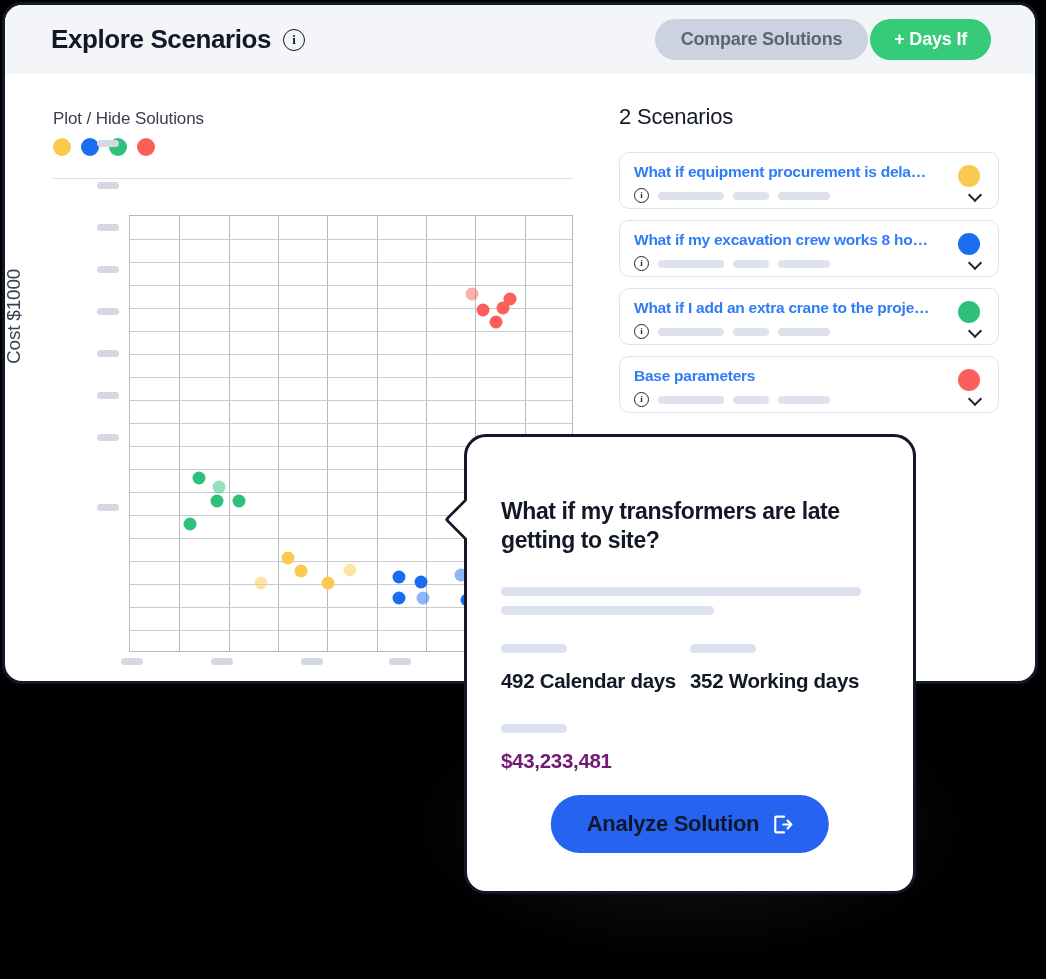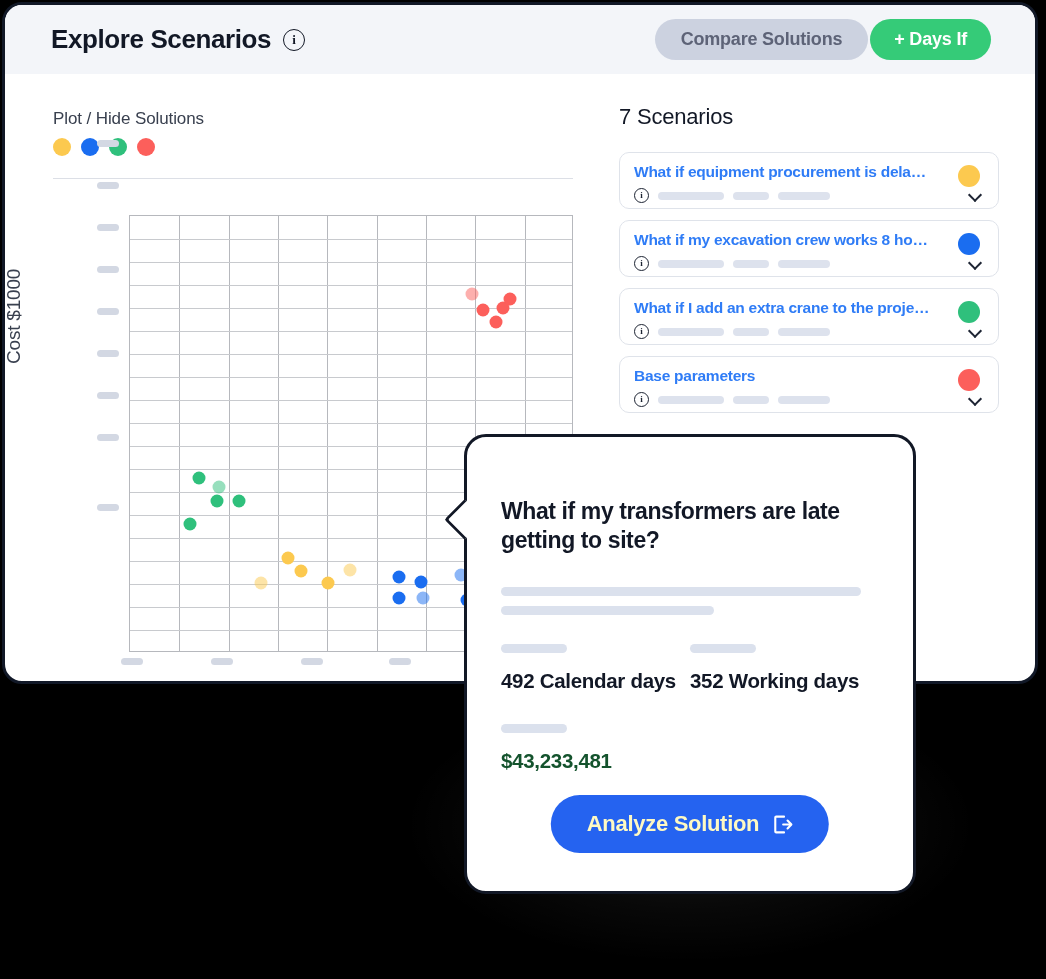--- a/index.html
+++ b/index.html
@@ -406,30 +406,30 @@
   .popup-cost .stat-skel {
     width: 66px;
     height: 9px;
     border-radius: 5px;
     background: #dbe1ed;
     margin-bottom: 16px;
   }
   .popup-cost .stat-value {
     font-size: 20.5px;
     font-weight: bold;
-    color: #14532d;
+    color: #701a75;
     letter-spacing: -0.3px;
   }
   .btn-analyze {
     position: absolute;
     left: 50%;
     transform: translateX(-50%);
     bottom: 38px;
     background: #2563f0;
-    color: #fef9c3;
+    color: #0f172a;
     border: none;
     border-radius: 999px;
     padding: 16px 36px;
     font-size: 22px;
     font-weight: bold;
     font-family: "Liberation Sans", sans-serif;
     letter-spacing: -0.3px;
     cursor: pointer;
     display: inline-flex;
     align-items: center;
@@ -559,21 +559,21 @@
             <div class="dot" style="left: 372.96px; top: 92px; background: rgb(252, 95, 91);"></div>
             <div class="dot" style="left: 379.62px; top: 82.8px; background: rgb(252, 95, 91);"></div>
             <div class="dot" style="left: 366.3px; top: 105.8px; background: rgb(252, 95, 91);"></div>
           </div>
       </div>
 
       <div class="x-axis-title">Time in Calendar Days</div>
     </div>
 
     <div class="scenarios-panel">
-      <div class="scenarios-heading">7 Scenarios</div>
+      <div class="scenarios-heading">2 Scenarios</div>
       <div class="scenario-list" id="scenario-list">
           <div class="scenario-card">
             <div class="scenario-title">What if equipment procurement is delayed?</div>
             <div class="scenario-meta">
               <span class="mini-info">i</span>
               <div class="skel w1"></div>
               <div class="skel w2"></div>
               <div class="skel w3"></div>
             </div>
             <div class="scenario-swatch" style="background: rgb(252, 201, 79);"></div>

